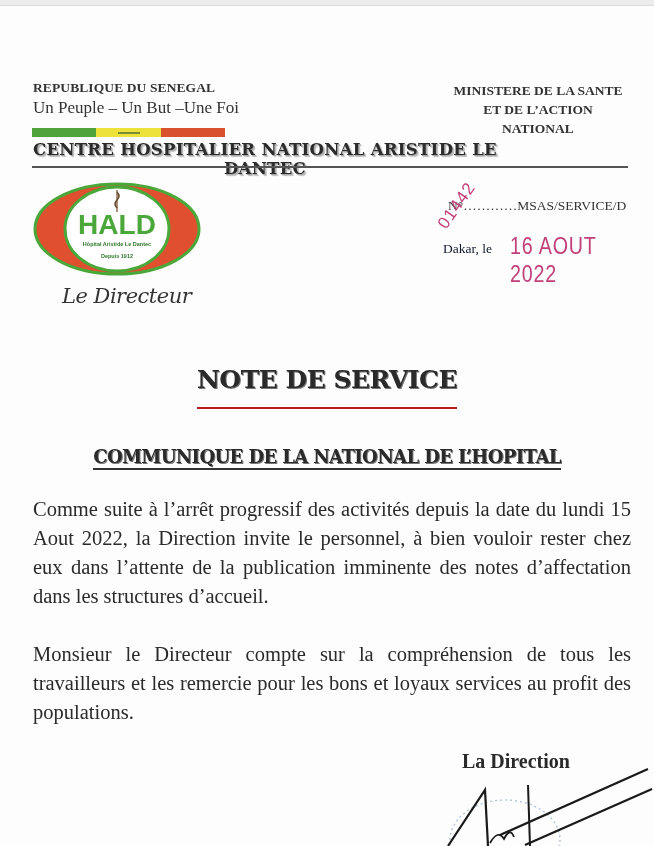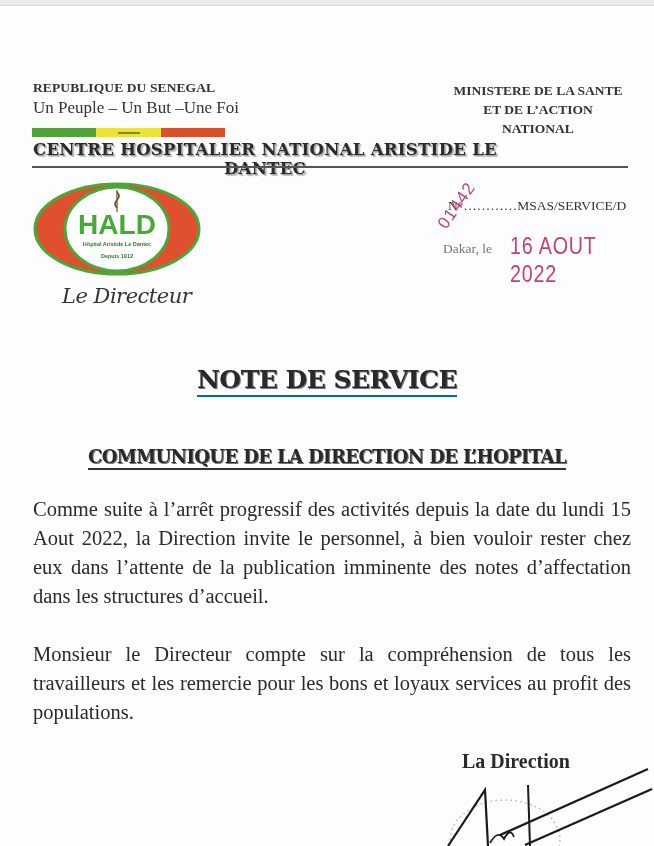--- a/index.html
+++ b/index.html
@@ -25,25 +25,25 @@
   .centre { position: absolute; left: 0; width: 530px; top: 140px; text-align: center;
     font-family: "DejaVu Serif", serif; font-weight: bold; font-size: 16.5px; letter-spacing: 0.3px; color: #2b2b2b;
     text-shadow: 1px 1px 0 #aaa, 2px 2px 1px #bbb; }
   .rule { position: absolute; left: 32px; top: 166px; width: 596px; height: 2px; background: #555; }
 
   .logo { position: absolute; left: 33px; top: 182px; width: 168px; height: 94px; }
   .directeur { position: absolute; left: 38px; top: 284px; font-family: "DejaVu Serif", serif; font-style: italic; font-size: 21px; color: #333; letter-spacing: -0.5px; margin-left: 24px; }
 
   .ref { position: absolute; left: 448px; top: 198px; font-size: 13.5px; color: #333; }
   .stamp-num { position: absolute; left: 436px; top: 178px; width: 80px; height: 60px; }
-  .dakar { position: absolute; left: 443px; top: 241px; font-size: 13.5px; color: #737373; }
+  .dakar { position: absolute; left: 443px; top: 241px; font-size: 13.5px; color: #0f172a; }
   .date-stamp { position: absolute; left: 510px; top: 232px; font-family: "Liberation Sans", "DejaVu Sans", sans-serif; font-size: 24px; color: #c2407a; transform: scaleX(0.82); transform-origin: left; letter-spacing: 1px; }
 
   .title1 { position: absolute; left: 0; width: 654px; top: 365px; text-align: center; font-family: "DejaVu Serif", serif; font-weight: bold; font-size: 25px; color: #2a2a2a; letter-spacing: -0.5px; }
-  .title1 span { border-bottom: 2px solid #0369a1; padding-bottom: 1px; text-shadow: 1px 1px 0 #777; }
+  .title1 span { border-bottom: 2px solid #b91c1c; padding-bottom: 13px; text-shadow: 1px 1px 0 #777; }
   .title2 { position: absolute; left: 0; width: 654px; top: 446px; text-align: center; font-family: "DejaVu Serif", serif; font-weight: bold; font-size: 18px; color: #2a2a2a; letter-spacing: -0.6px; }
   .title2 span { border-bottom: 2px solid #333; padding-bottom: 1px; text-shadow: 1px 1px 0 #777; }
 
   .para { position: absolute; left: 33px; width: 598px; font-size: 20.5px; line-height: 29px; color: #2a2a2a; text-align: justify; text-align-last: left; }
   .p1 { top: 495px; }
   .p2 { top: 640px; }
 
   .sig-label { position: absolute; left: 462px; top: 750px; font-weight: bold; font-size: 20px; color: #2a2a2a; }
   .signature { position: absolute; left: 430px; top: 765px; width: 224px; height: 81px; }
 </style>
@@ -92,21 +92,21 @@
 <div class="stamp-num">
   <svg width="80" height="60" viewBox="0 0 80 60">
     <text x="10" y="52" transform="rotate(-55 10 52)" font-family="Liberation Sans, sans-serif" font-size="17" fill="#c2407a" letter-spacing="1">01442</text>
   </svg>
 </div>
 
 <div class="dakar">Dakar, le</div>
 <div class="date-stamp">16 AOUT 2022</div>
 
 <div class="title1"><span>NOTE DE SERVICE</span></div>
-<div class="title2"><span>COMMUNIQUE DE LA DIRECTION DE L’HOPITAL</span></div>
+<div class="title2"><span>COMMUNIQUE DE LA NATIONAL DE L’HOPITAL</span></div>
 
 <p class="para p1">Comme suite à l’arrêt progressif des activités depuis  la date du lundi 15 Aout 2022, la Direction invite le personnel, à bien vouloir rester chez eux dans l’attente de la publication imminente des notes d’affectation dans les structures d’accueil.</p>
 <p class="para p2">Monsieur le Directeur compte sur la compréhension de tous les travailleurs et les remercie pour les bons et loyaux services au profit des populations.</p>
 
 <div class="sig-label">La Direction</div>
 
 <div class="signature">
   <svg width="224" height="81" viewBox="0 0 224 81">
     <ellipse cx="75" cy="75" rx="55" ry="40" fill="none" stroke="#b8c8dc" stroke-width="1.5" stroke-dasharray="2 3"></ellipse>
     <path d="M18 81 L55 25 L58 81" stroke="#1a1a1a" stroke-width="2.2" fill="none"></path>

